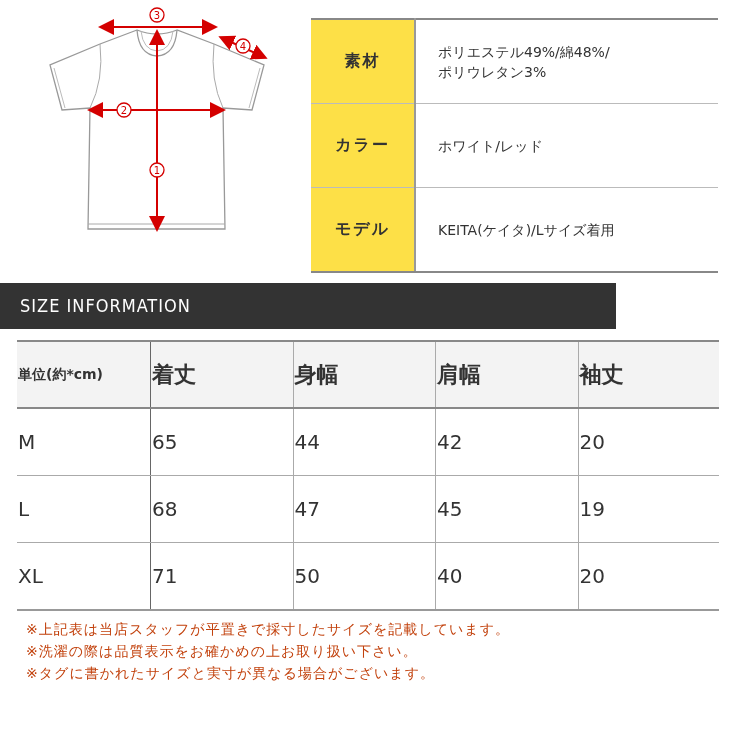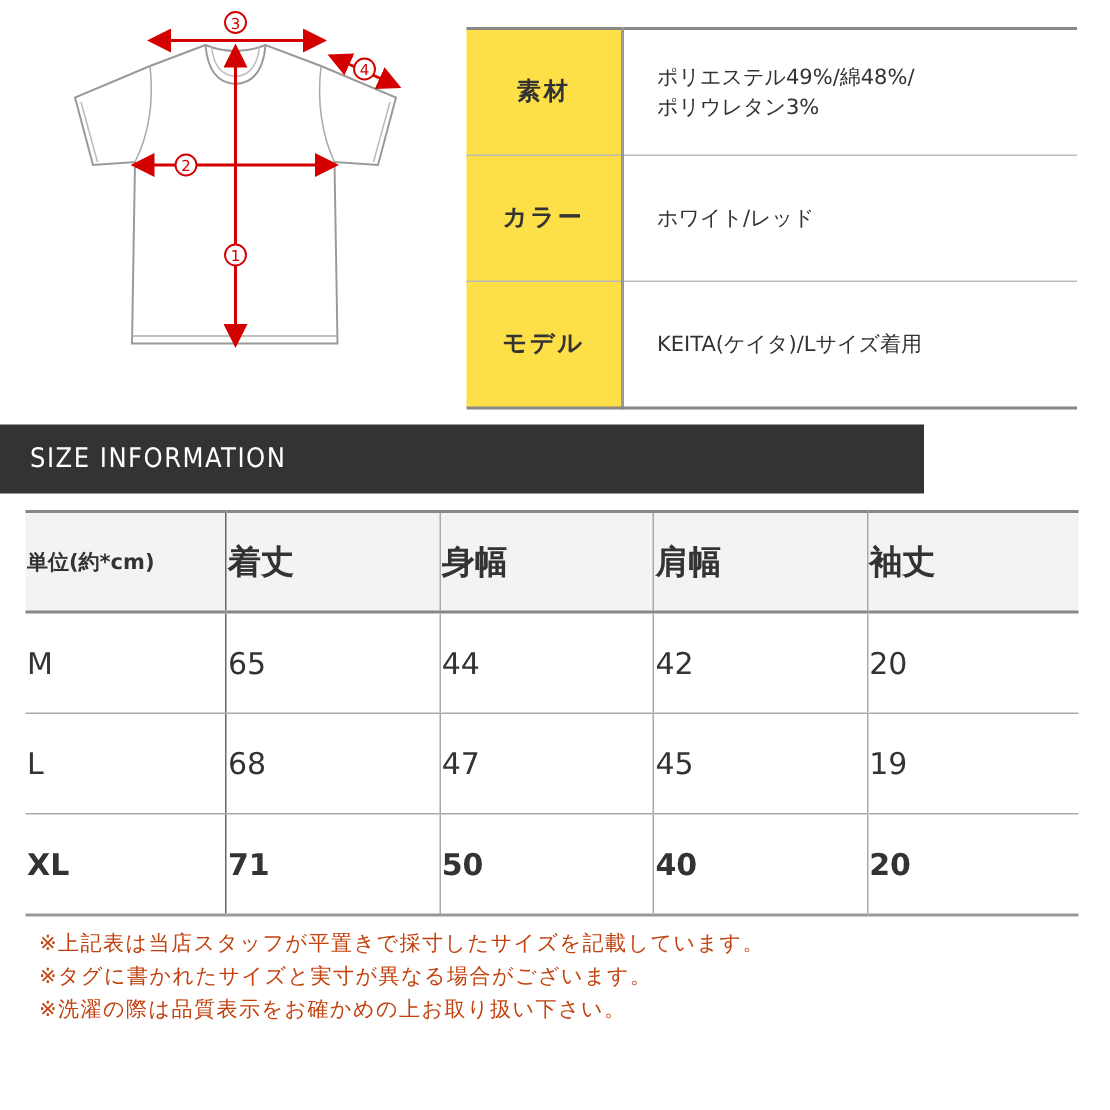--- a/index.html
+++ b/index.html
@@ -15,21 +15,21 @@
   .spec td.k{width:101px;background:#fde047;text-align:center;font-weight:bold;font-size:16px;border-right:2px solid #999;letter-spacing:2px;}
   .spec td.v{padding-left:22px;line-height:20px;}
   .band{position:absolute;left:0;top:283px;width:616px;height:46px;background:#333;}
   .band span{position:absolute;left:20px;top:12px;color:#fff;font-size:18px;letter-spacing:1px;font-family:"DejaVu Sans Condensed","DejaVu Sans",sans-serif;}
   .size{position:absolute;left:17px;top:340px;width:702px;border-collapse:collapse;}
   .size th,.size td{text-align:left;border-left:1px solid #aaa;}
   .size th:first-child,.size td:first-child{border-left:none;border-right:1px solid #666;width:131px;}
   .size th{background:#f3f3f3;height:63px;font-size:22px;font-weight:bold;color:#333;border-top:2px solid #888;border-bottom:2px solid #888;}
   .size th.unit{font-size:14px;}
   .size td{height:64px;font-size:20px;border-bottom:1px solid #aaa;}
-  .size tr:last-child td{border-bottom:2px solid #999;font-weight:bold;}
+  .size tr:last-child td{border-bottom:2px solid #999;}
   .notes{position:absolute;left:26px;top:618px;font-size:14px;line-height:22px;color:#c2410c;letter-spacing:1px;}
 </style>
 </head>
 <body>
 
 <div class="shirt">
   <svg width="300" height="245" viewBox="0 0 300 245">
     <defs>
       <marker id="ah" markerWidth="8" markerHeight="8" refX="6" refY="4" orient="auto-start-reverse">
         <path d="M0,0 L8,4 L0,8 z" fill="#d40000"></path>
@@ -114,15 +114,15 @@
     <td>71</td>
     <td>50</td>
     <td>40</td>
     <td>20</td>
   </tr>
 </tbody>
   </table>
 
 <div class="notes">
   <div>※上記表は当店スタッフが平置きで採寸したサイズを記載しています。</div>
+  <div>※洗濯の際は品質表示をお確かめの上お取り扱い下さい。</div>
   <div>※タグに書かれたサイズと実寸が異なる場合がございます。</div>
-  <div>※洗濯の際は品質表示をお確かめの上お取り扱い下さい。</div>
 </div>
 
 </body></html>

